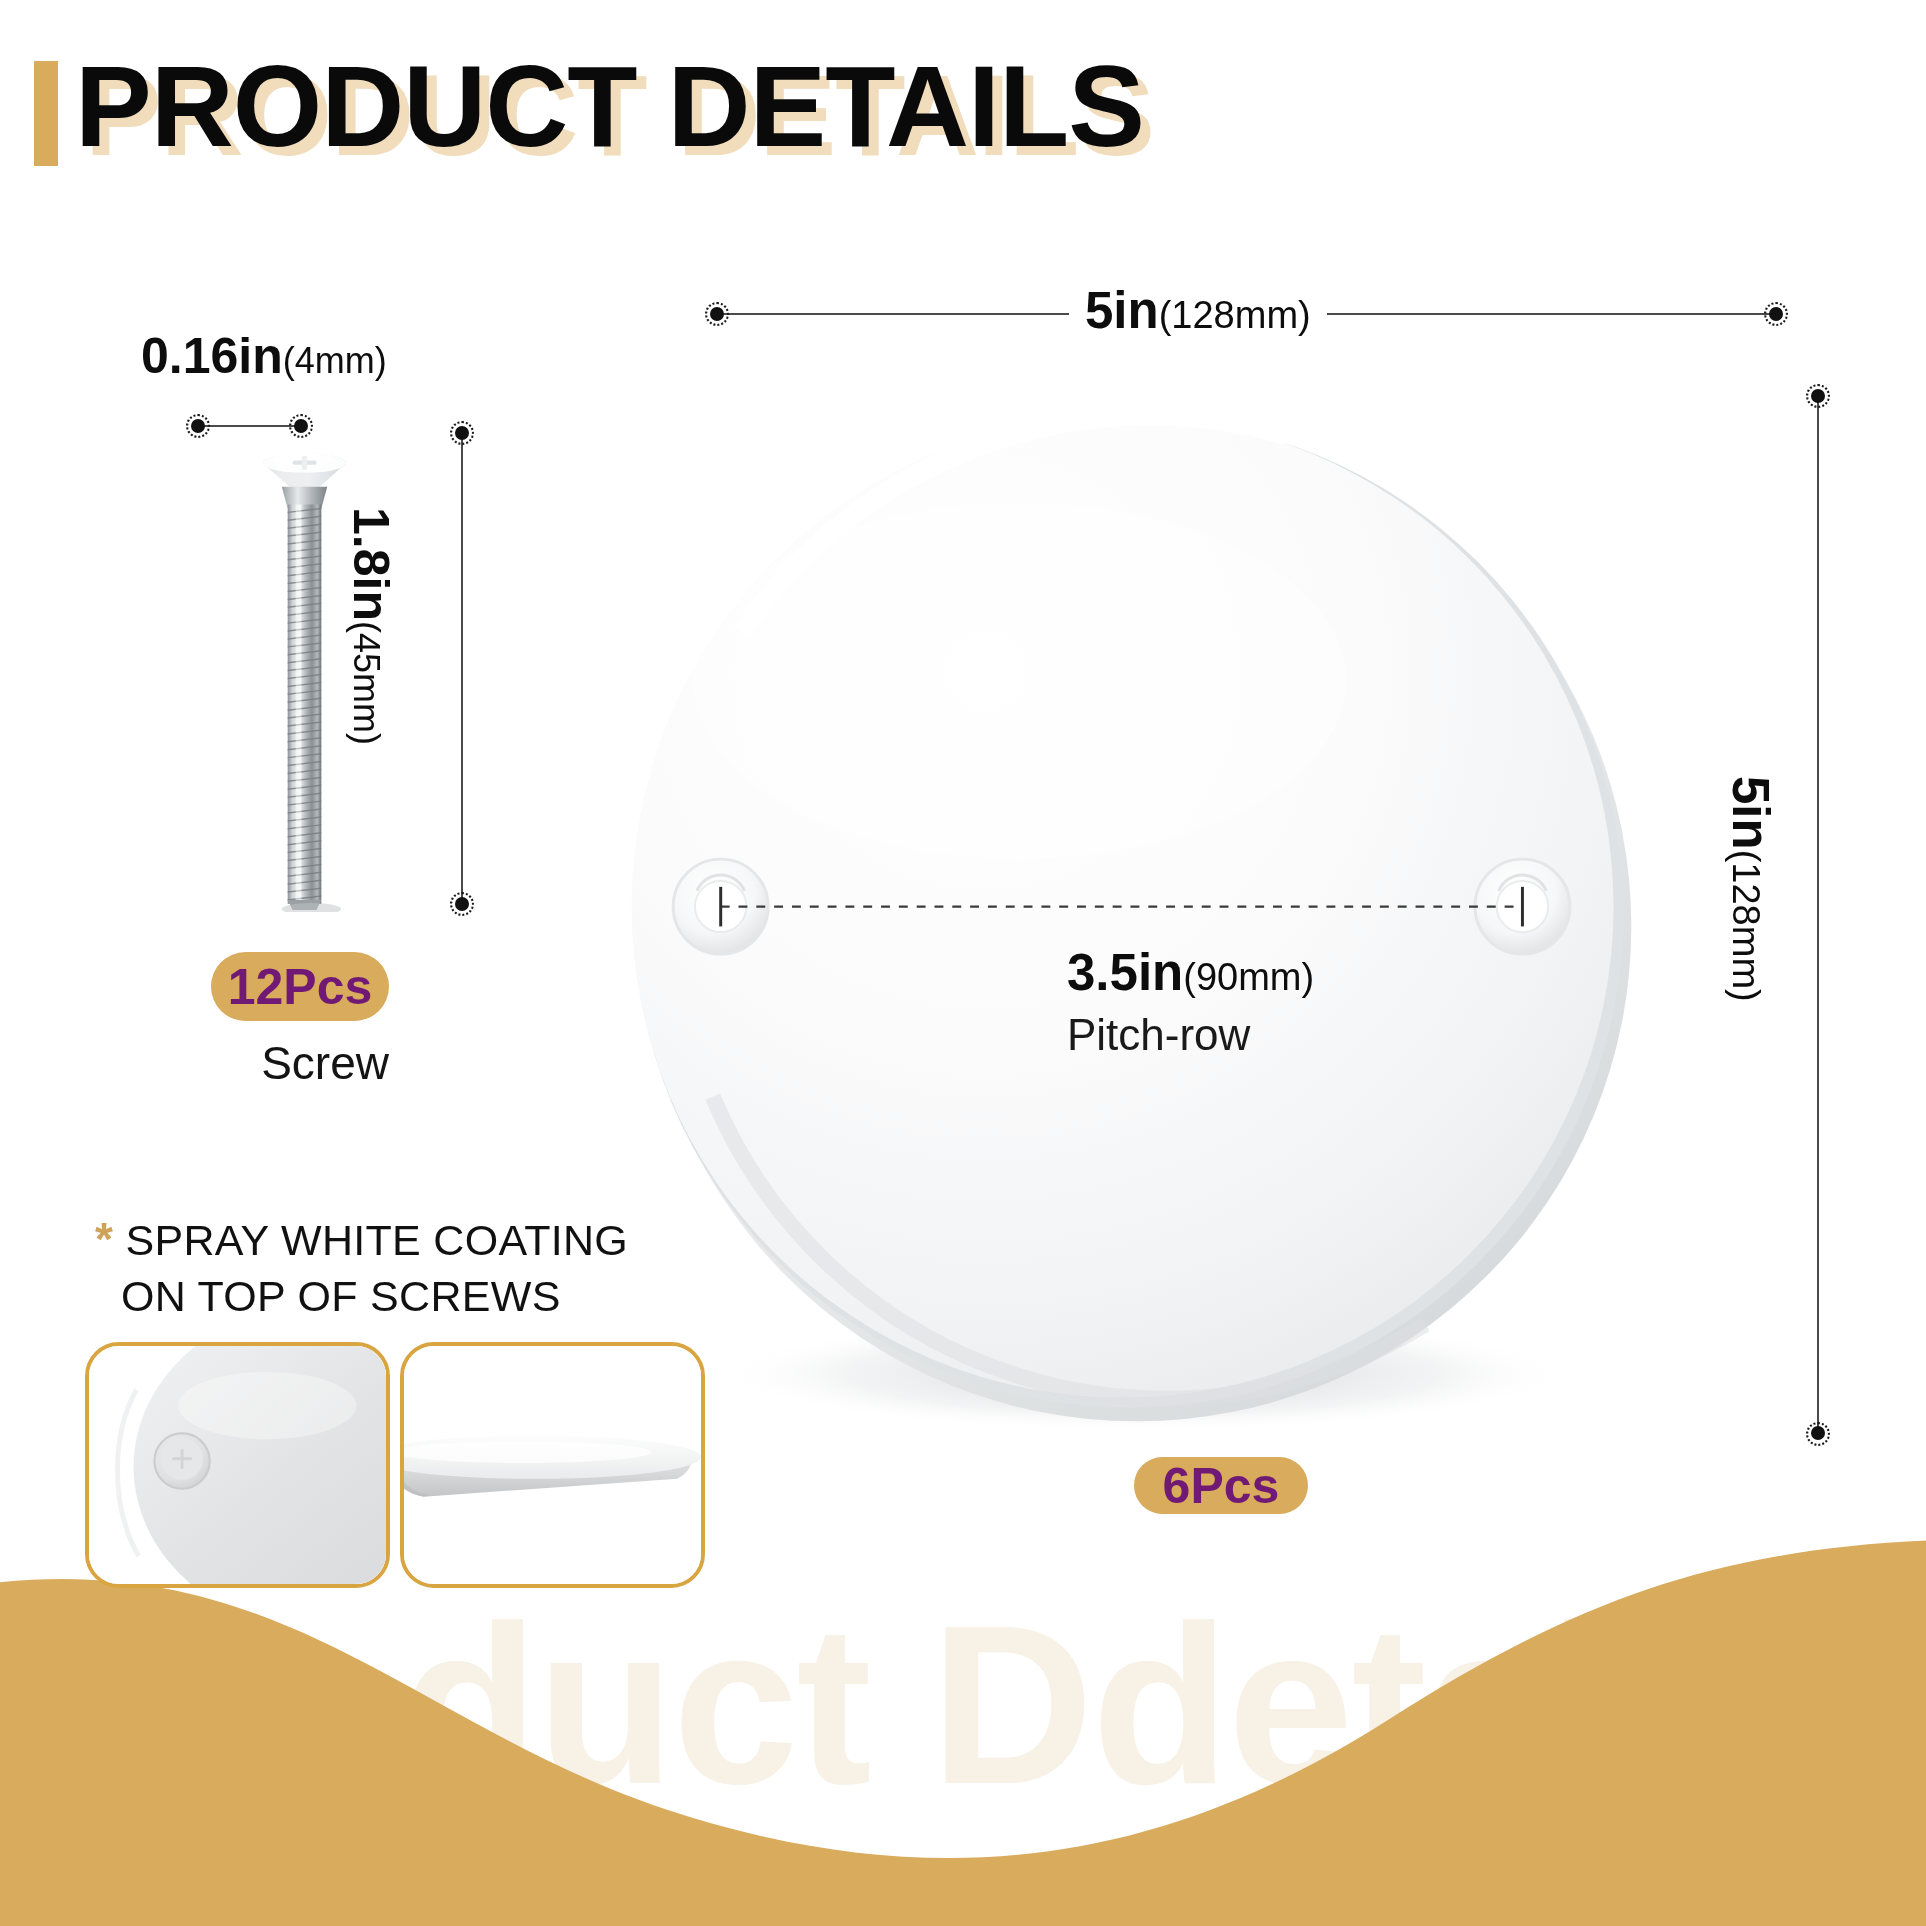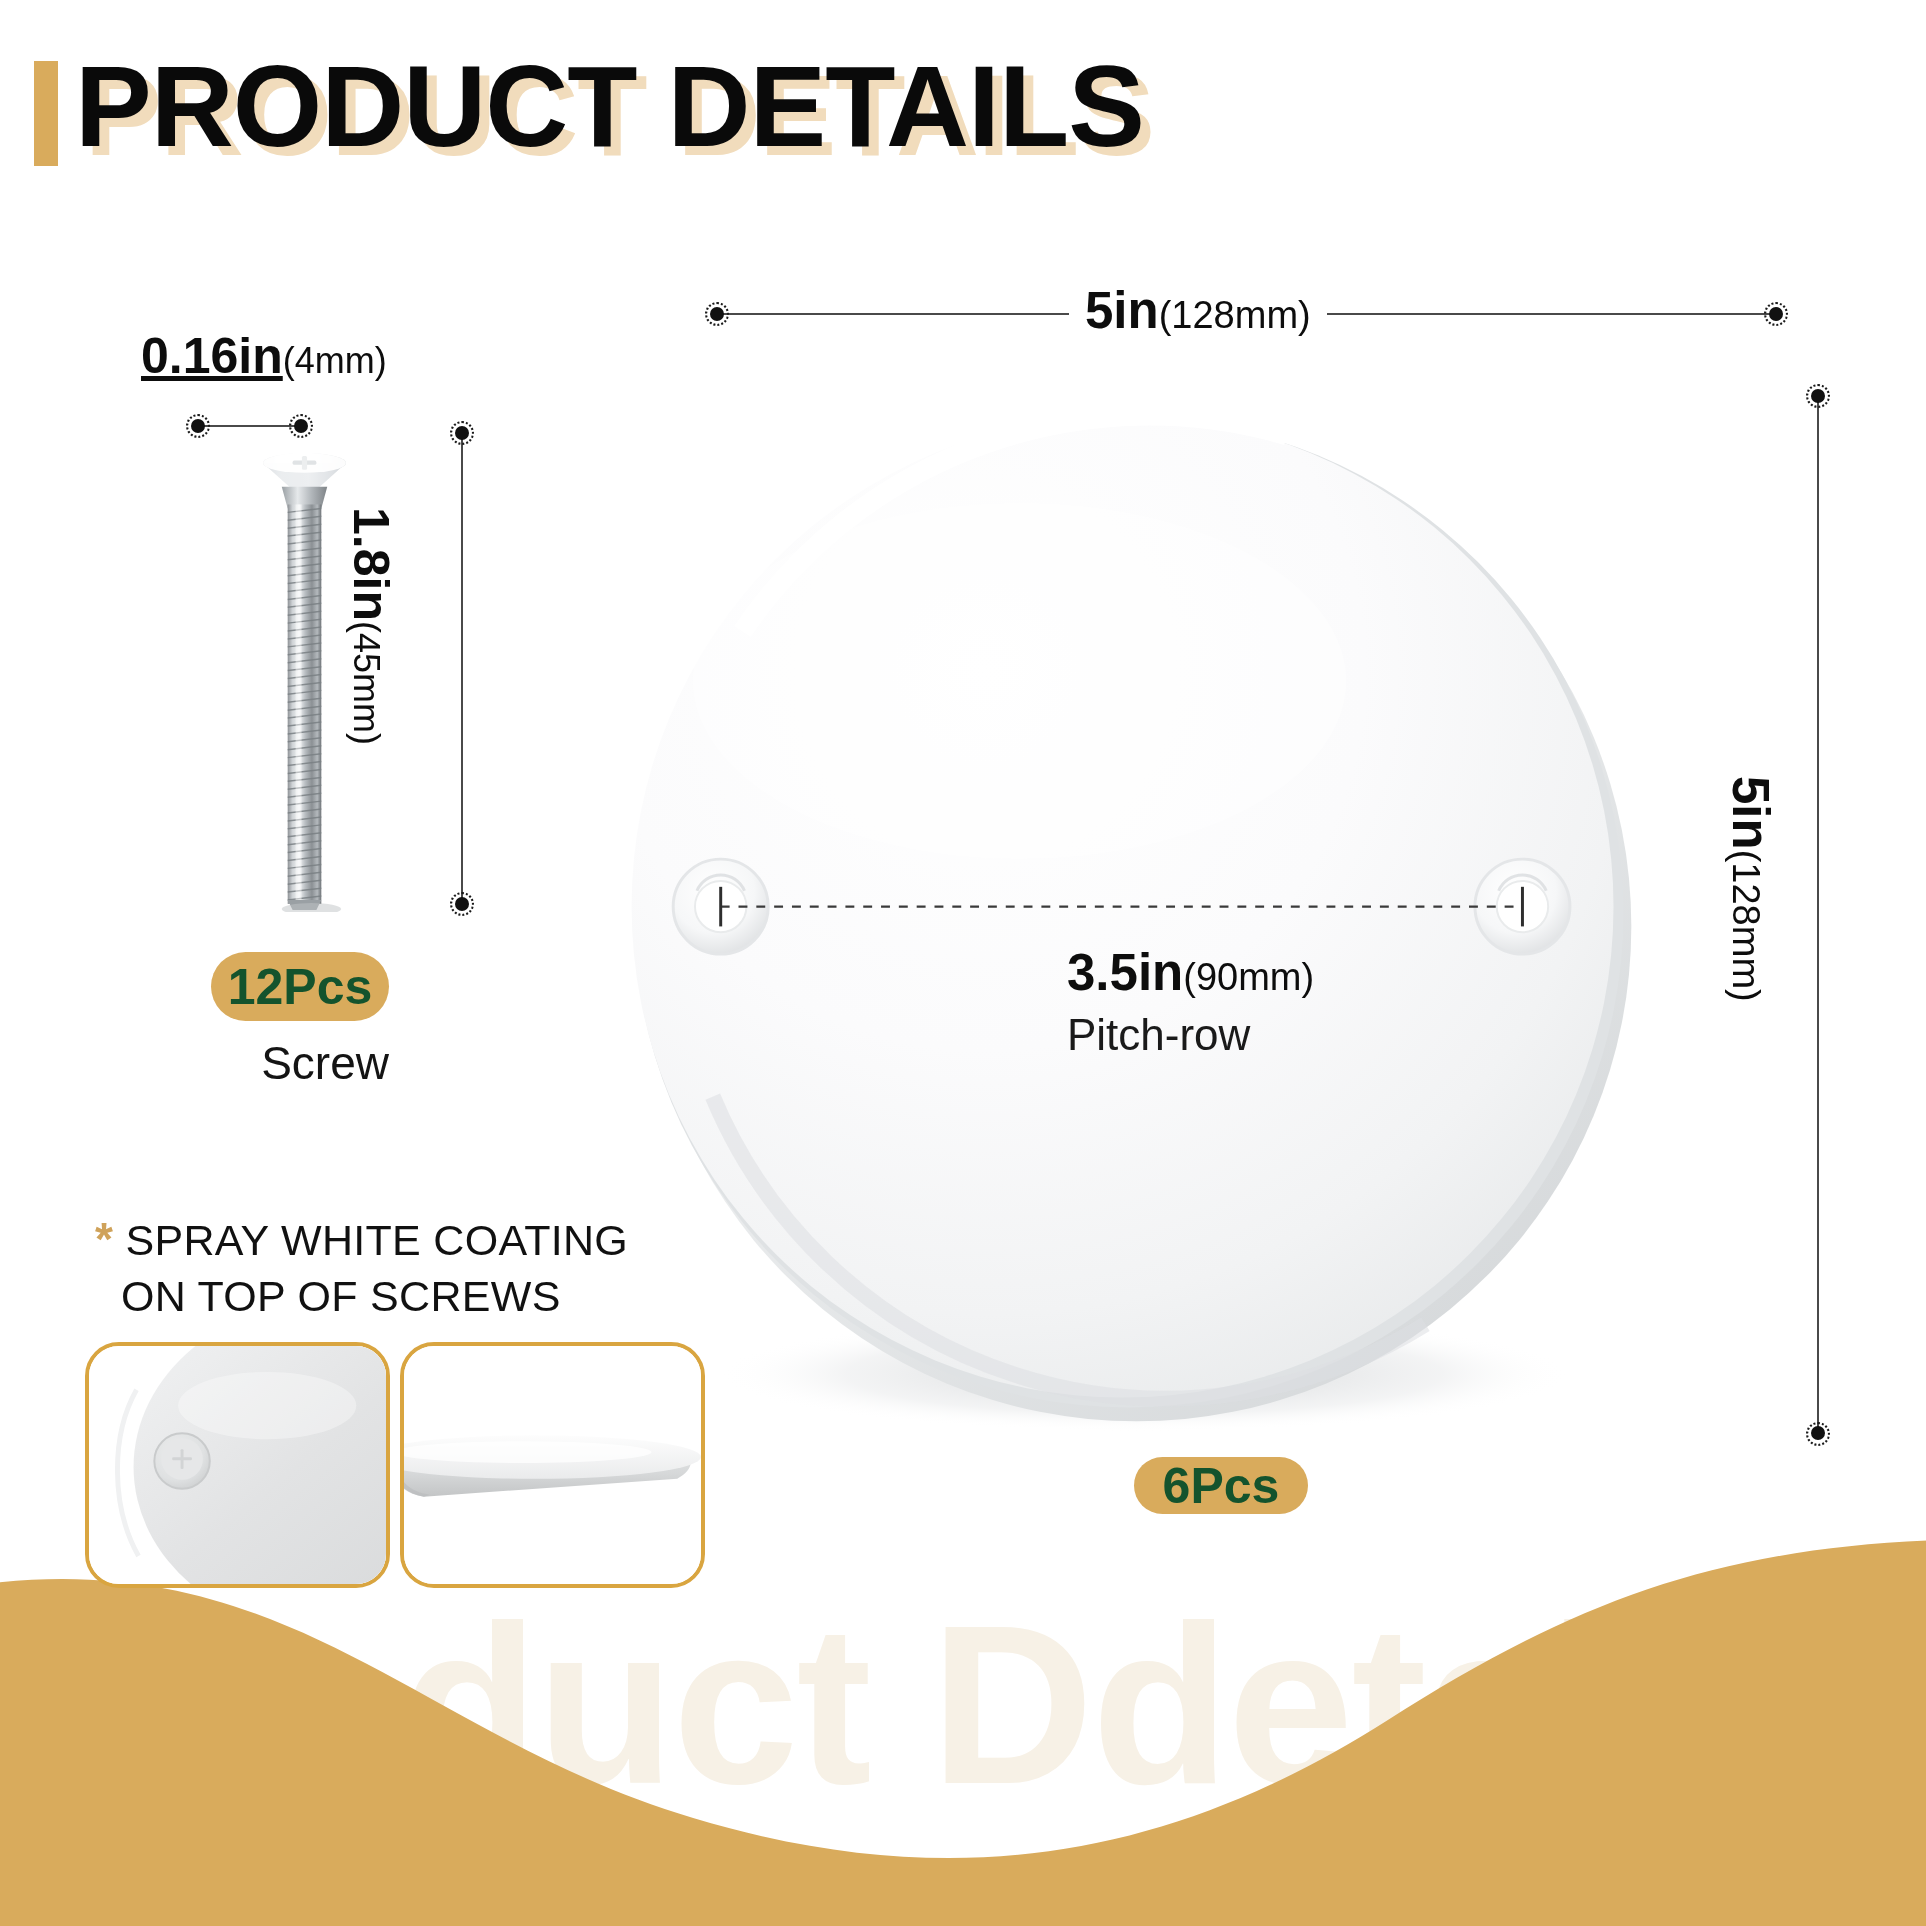--- a/index.html
+++ b/index.html
@@ -51,21 +51,21 @@
     color:#f1dcbc;white-space:nowrap;z-index:-1;
   }
 
   
   .dim{font-weight:bold;color:#0d0d0d;white-space:nowrap;}
   .dim .big{font-size:51px;}
   .dim .sm{font-size:37px;font-weight:normal;}
 
   
   .screw-top-label{position:absolute;left:141px;top:327px;z-index:6;}
-  .screw-top-label .big{font-size:50px;text-decoration:underline;}
+  .screw-top-label .big{font-size:50px;}
   .screw-top-label .sm{font-size:36px;}
 
   
   .cal-h{position:absolute;left:186px;top:414px;width:127px;height:24px;z-index:6;}
   .cal-line-h{position:absolute;left:12px;top:11px;width:103px;height:2px;background:#4a4a4a;}
   .node-ring{
     position:absolute;width:24px;height:24px;border-radius:50%;
     border:2px dotted #1a1a1a;box-sizing:border-box;
   }
   .node-dot{
@@ -81,21 +81,21 @@
   }
   .screw-side-label .big{font-size:50px;}
   .screw-side-label .sm{font-size:36px;}
 
   
   .screw{position:absolute;left:260px;top:447px;width:89px;height:465px;z-index:5;}
 
   
   .pill{
     position:absolute;
-    background:#d9ab5c;color:#14532d;
+    background:#d9ab5c;color:#701a75;
     border-radius:989px;
     font-weight:bold;
     display:flex;align-items:center;justify-content:center;
     z-index:6;
   }
   .pill-screw{left:211px;top:952px;width:178px;height:69px;font-size:50px;}
   .cap-screw{
     position:absolute;left:211px;top:1036px;width:178px;
     text-align:right;font-size:46px;color:#141414;z-index:6;
   }

